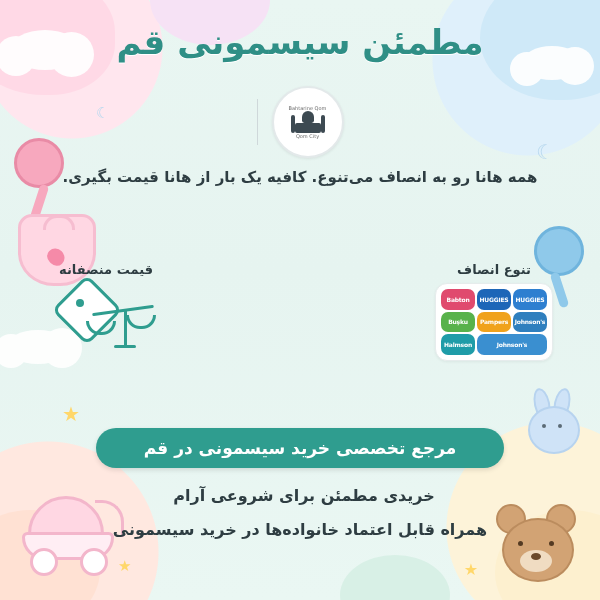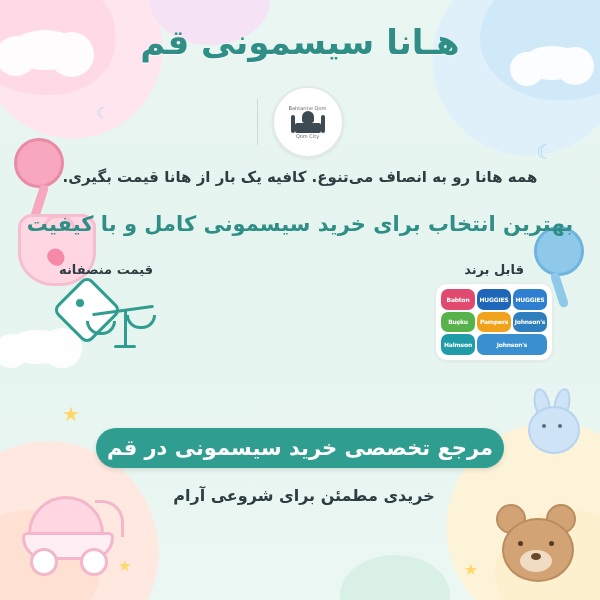--- a/index.html
+++ b/index.html
@@ -119,21 +119,21 @@
   .beam{position:absolute;right:2px;top:26px;width:62px;height:3px;background:#2f9d8f;border-radius:2px;transform:rotate(-8deg);}
   .pan{position:absolute;width:24px;height:11px;border:3px solid #2f9d8f;border-top:none;border-radius:0 0 14px 14px;}
   .pan-l{right:40px;top:38px;}
   .pan-r{right:0px;top:32px;}
   .post{position:absolute;right:29px;top:28px;width:3px;height:34px;background:#2f9d8f;}
   .foot{position:absolute;right:20px;top:62px;width:22px;height:3px;background:#2f9d8f;border-radius:2px;}
 
   .ribbon{
     position:absolute;top:428px;left:96px;width:408px;height:40px;
     background:#2f9d8f;border-radius:20px;display:flex;align-items:center;justify-content:center;
-    color:#ffffff;font-size:21px;font-weight:bold;box-shadow:0 2px 5px rgba(0,0,0,.12);
+    color:#ffffff;font-size:17px;font-weight:bold;box-shadow:0 2px 5px rgba(0,0,0,.12);
   }
   .line1{position:absolute;top:486px;left:8px;right:0;text-align:center;color:#2e3d42;font-size:16px;font-weight:bold;}
   .line2{position:absolute;top:520px;left:0;right:0;text-align:center;color:#2e3d42;font-size:16px;font-weight:bold;}
 
   
   .rattle{position:absolute;left:14px;top:138px;}
   .rattle .ball{width:44px;height:44px;border-radius:50%;background:#f7a8be;border:3px solid #e98ba6;}
   .rattle .stick{width:9px;height:36px;background:#f7a8be;border-radius:5px;margin:-4px auto 0;transform:rotate(18deg);}
   .rattle2{position:absolute;right:16px;top:226px;}
   .rattle2 .ball{width:44px;height:44px;border-radius:50%;background:#8fc9ea;border:3px solid #6fb4dd;}
@@ -219,43 +219,42 @@
   </div>
 
   <div class="pram">
     <div class="hood"></div>
       <div class="handle"></div>
       <div class="body"></div>
     <div class="w1"></div>
       <div class="w2"></div>
   </div>
 
-  <div class="headline">هـانا سیسمونی قم</div>
+  <div class="headline">مطمئن سیسمونی قم</div>
 
   <div class="logos">
     <div class="logo-circle">
       <div class="lc-top">Bahtarine Qom</div>
       <div class="mosque">
         <div class="min-l"></div>
           <div class="dome"></div>
           <div class="min-r"></div>
           <div class="base"></div>
       </div>
       <div class="lc-bot">Qom City</div>
     </div>
     <div class="divider"></div>
   </div>
 
   <div class="sub1">همه هانا رو به انصاف می‌تنوع. کافیه یک بار از هانا قیمت بگیری.</div>
-  <div class="sub2">بهترین انتخاب برای خرید سیسمونی کامل و با کیفیت</div>
 
   <div class="features">
 
     <div class="feat">
-      <div class="f-title">قابل برند</div>
+      <div class="f-title">تنوع انصاف</div>
       <div class="f-card">
         <div class="brand" style="background:#2e7fd0">HUGGIES</div>
         <div class="brand" style="background:#1d66b8">HUGGIES</div>
         <div class="brand" style="background:#e04a6e">Babton</div>
         <div class="brand" style="background:#2f7fbe">Johnson's</div>
         <div class="brand" style="background:#f0a21c">Pampers</div>
         <div class="brand" style="background:#58b24b">Buşku</div>
         <div class="brand" style="background:#3a8fd0;grid-column:1/3">Johnson's</div>
         <div class="brand" style="background:#1f9ca8">Halmson</div>
       </div>
@@ -272,14 +271,15 @@
           <div class="foot"></div>
         <div class="pan pan-l"></div>
           <div class="pan pan-r"></div>
       </div>
     </div>
 
   </div>
 
   <div class="ribbon">مرجع تخصصی خرید سیسمونی در قم</div>
   <div class="line1">خریدی مطمئن برای شروعی آرام</div>
+  <div class="line2">همراه قابل اعتماد خانواده‌ها در خرید سیسمونی</div>
 
 </div>
 
 </body></html>

